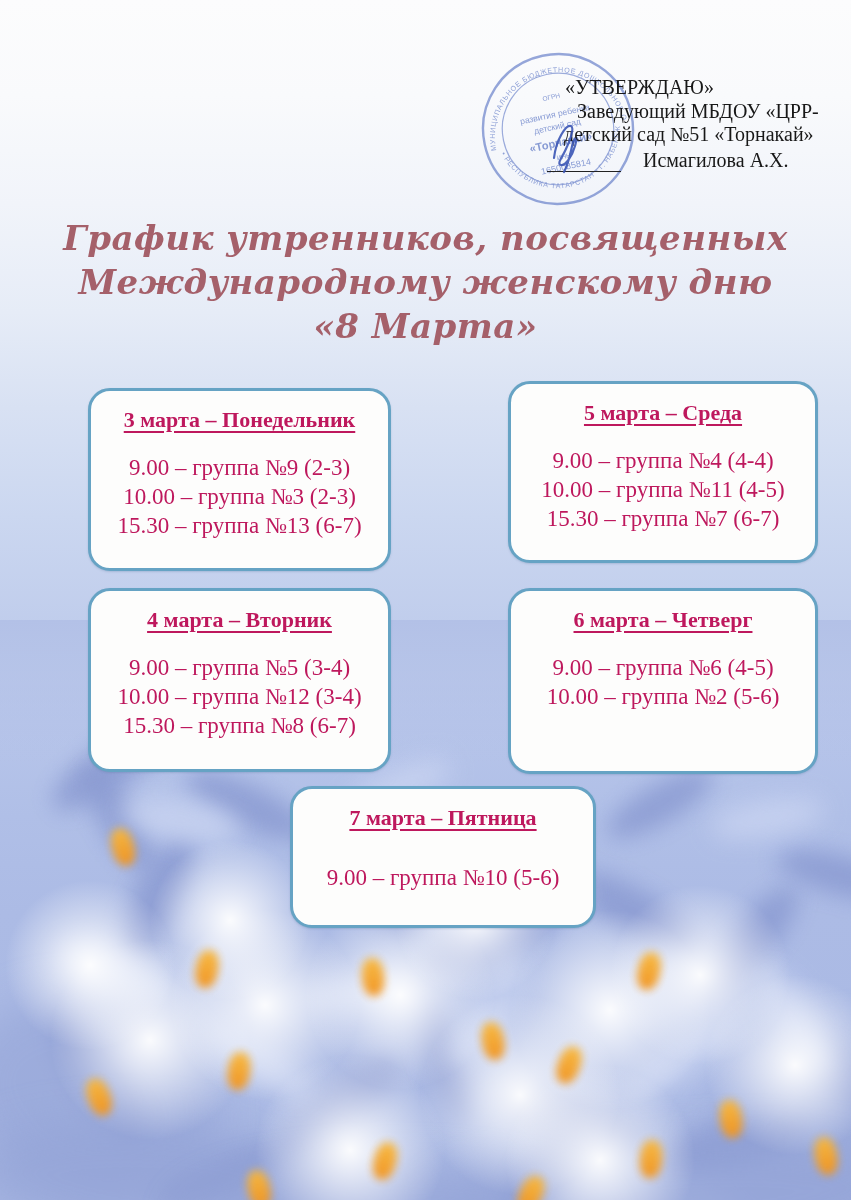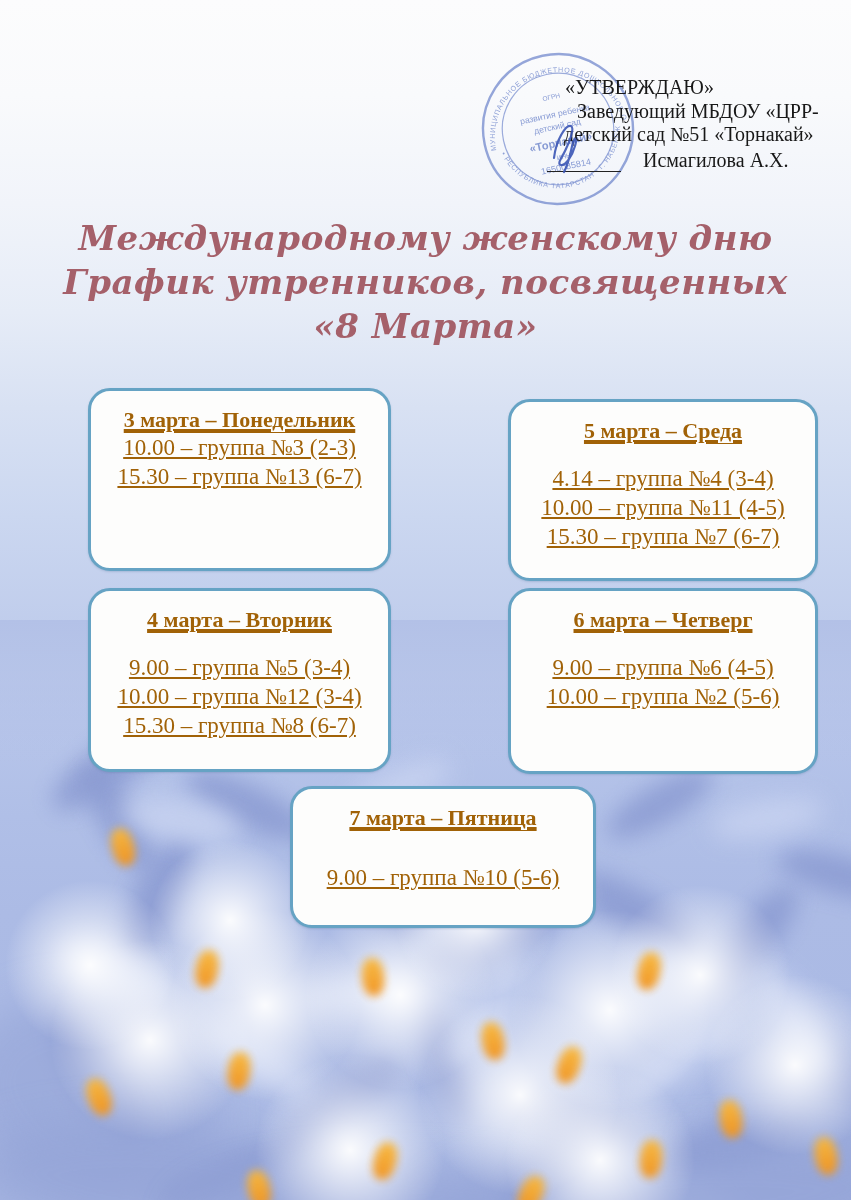--- a/index.html
+++ b/index.html
@@ -30,31 +30,31 @@
   .doc-title{
     position:absolute;left:0;top:216px;width:851px;z-index:2;
     text-align:center;font-family:"DejaVu Serif",serif;font-style:italic;font-weight:700;
     font-size:34px;line-height:44px;color:#a5606a;letter-spacing:.5px;
   }
   
   .card{
     position:absolute;z-index:2;background:#fdfdfc;
     border:3px solid #66a3c4;border-radius:22px;
     box-shadow:0 1px 2px rgba(80,110,150,.25);
-    text-align:center;color:#a16207;text-decoration:underline;
+    text-align:center;color:#be185d;
   }
   .card .hd{
     margin-top:16px;font-size:22px;font-weight:700;
     text-decoration:underline;text-underline-offset:4px;text-decoration-thickness:2px;
   }
   .card .ln{font-size:23px;line-height:29px;}
   .card .ln.first{margin-top:20px;}
   .card .ln.pm{}
   .card1{left:88px;top:388px;width:297px;height:177px;}
-  .card2{left:508px;top:399px;width:304px;height:176px;}
+  .card2{left:508px;top:381px;width:304px;height:176px;}
   .card3{left:88px;top:588px;width:297px;height:178px;}
   .card4{left:508px;top:588px;width:304px;height:180px;}
   .card5{left:290px;top:786px;width:300px;height:136px;}
   .card5 .hd{}
   .card5 .ln.first{margin-top:32px;}
   
   .flowers{position:absolute;left:0;top:620px;width:851px;height:580px;overflow:hidden;z-index:0;}
   .flowers::after{
     content:"";position:absolute;inset:0;pointer-events:none;
     background:linear-gradient(180deg,#b3c1e7 0%, rgba(179,193,231,.65) 9%, rgba(179,193,231,0) 26%);
@@ -152,34 +152,35 @@
       <span class="sig-line"></span>
       <span class="sig-name">Исмагилова А.Х.</span>
     </div>
   </div>
 
   <svg class="squiggle" width="52" height="62" viewBox="0 0 52 62">
     <path d="M 10,42 C 12,24 22,8 27,10 C 31,12 25,27 21,35 C 17,43 13,48 17,49 C 21,50 28,41 31,30 C 33,24 31,20 29,26 C 27,34 25,47 20,56" fill="none" stroke="#3b55b5" stroke-width="2.2" stroke-linecap="round" opacity=".9"></path>
   </svg>
 
   <div class="doc-title">
+    <div>График утренников, посвященных</div>
     <div>Международному женскому дню</div>
-    <div>График утренников, посвященных</div>
     <div>«8 Марта»</div>
   </div>
 
   <div class="card card1">
     <div class="hd">3 марта – Понедельник</div>
+    <div class="ln first">9.00 – группа №9 (2-3)</div>
     <div class="ln">10.00 – группа №3 (2-3)</div>
     <div class="ln pm">15.30 – группа №13 (6-7)</div>
   </div>
 
   <div class="card card2">
     <div class="hd">5 марта – Среда</div>
-    <div class="ln first">4.14 – группа №4 (3-4)</div>
+    <div class="ln first">9.00 – группа №4 (4-4)</div>
     <div class="ln">10.00 – группа №11 (4-5)</div>
     <div class="ln pm">15.30 – группа №7 (6-7)</div>
   </div>
 
   <div class="card card3">
     <div class="hd">4 марта – Вторник</div>
     <div class="ln first">9.00 – группа №5 (3-4)</div>
     <div class="ln">10.00 – группа №12 (3-4)</div>
     <div class="ln pm">15.30 – группа №8 (6-7)</div>
   </div>

